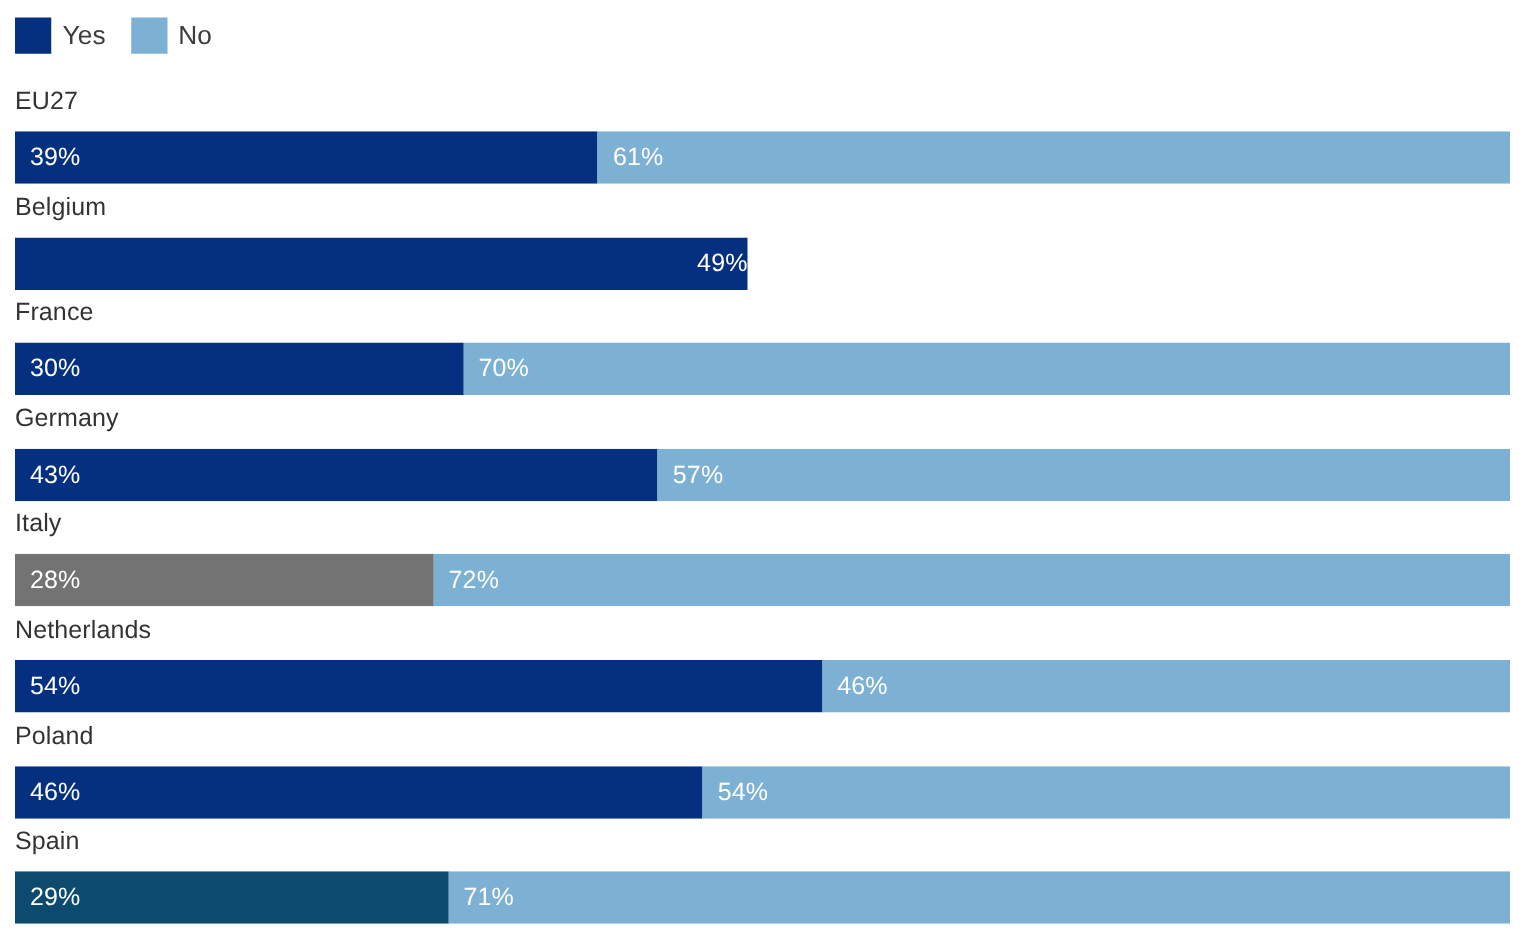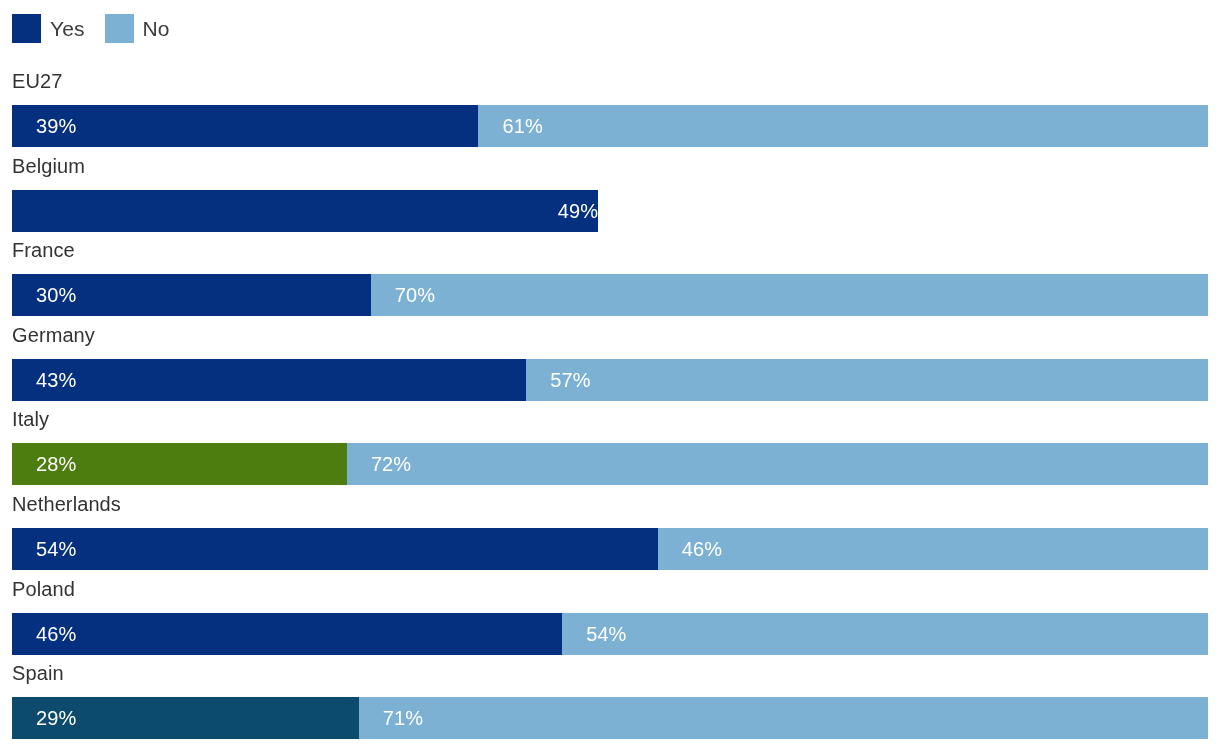--- a/index.html
+++ b/index.html
@@ -85,21 +85,21 @@
   .bar-seg {
     height: 42px;
     display: flex;
     align-items: center;
     overflow: hidden;
     box-sizing: border-box;
   }
   .seg-label {
     font-size: 20px;
     color: #ffffff;
-    padding-left: 24px;
+    padding-left: 12px;
     white-space: nowrap;
     letter-spacing: 0.1px;
     line-height: 42px;
   }
 </style>
 </head>
 <body style="background: rgb(255, 255, 255);">
 
 <div id="chart-root">
 
@@ -152,21 +152,21 @@
             <span class="seg-label">43%</span>
           </div>
           <div class="bar-seg" style="background: rgb(124, 177, 212); width: 57%;">
             <span class="seg-label">57%</span>
           </div>
         </div>
       </div>
       <div class="bar-row">
         <div class="row-label">Italy</div>
         <div class="bar-track">
-          <div class="bar-seg" style="background: #4d7c0f; width: 28%;">
+          <div class="bar-seg" style="background: #737373; width: 28%;">
             <span class="seg-label">28%</span>
           </div>
           <div class="bar-seg" style="background: rgb(124, 177, 212); width: 72%;">
             <span class="seg-label">72%</span>
           </div>
         </div>
       </div>
       <div class="bar-row">
         <div class="row-label">Netherlands</div>
         <div class="bar-track">

